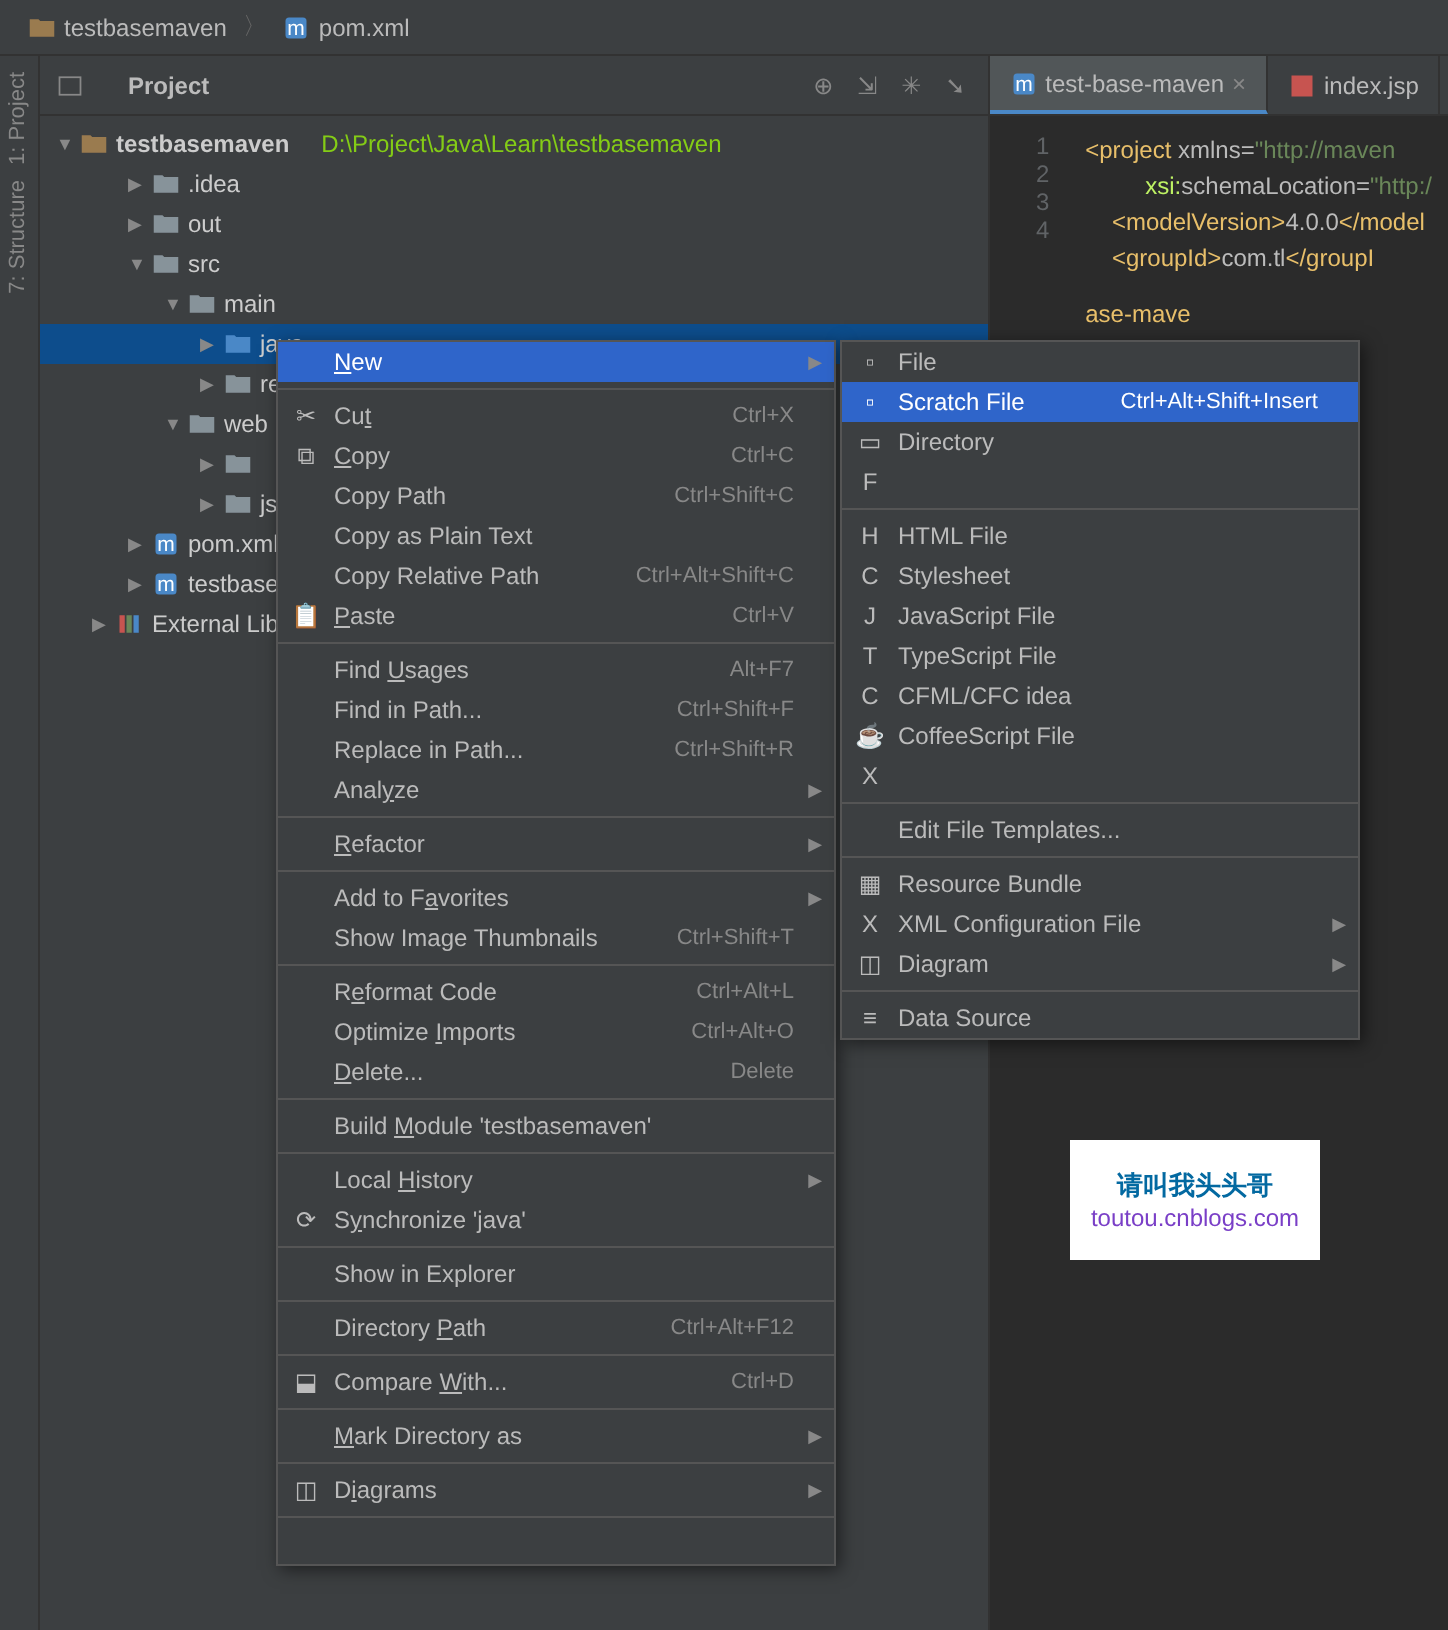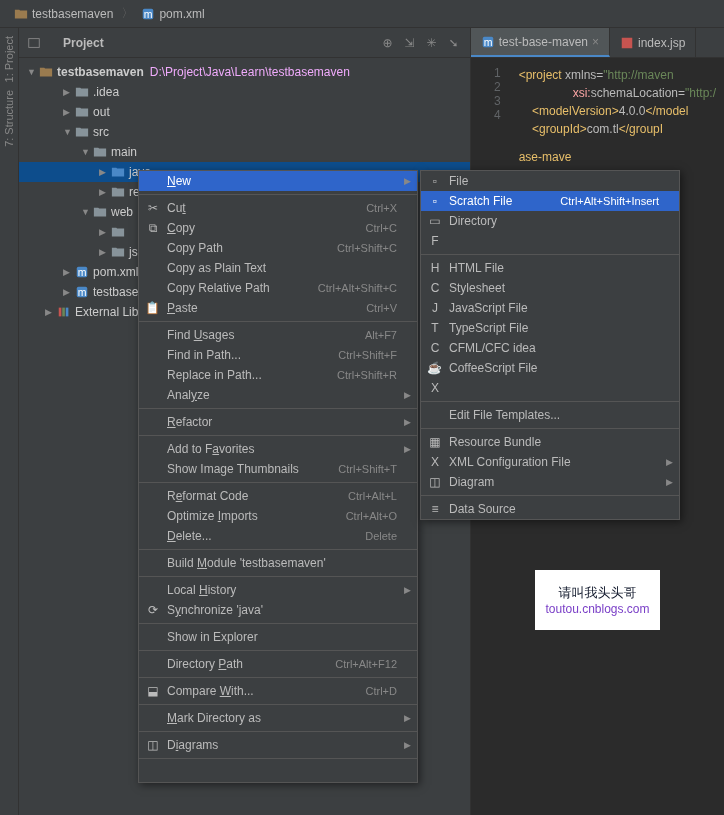--- a/index.html
+++ b/index.html
@@ -19,50 +19,50 @@
 .project-header .title { flex: 1; color: #bbb; font-weight: bold; }
 .header-icons { display: flex; gap: 6px; }
 .header-icon { width: 16px; height: 16px; color: #888; cursor: pointer; display: flex; align-items: center; justify-content: center; }
 
 .tree { padding: 4px 0; }
 .tree-row { display: flex; align-items: center; height: 20px; padding-left: 8px; color: #bbb; cursor: pointer; }
 .tree-row.selected { background: #0d4d8c; }
 .arrow { width: 10px; display: inline-block; color: #888; margin-right: 2px; font-size: 9px; }
 .folder-icon { width: 14px; height: 14px; margin-right: 4px; }
 .item-label { color: #ccc; }
-.item-path { color: #f0abfc; margin-left: 6px; }
+.item-path { color: #84cc16; margin-left: 16px; }
 
 .editor-area { flex: 1; background: #2b2b2b; border-left: 1px solid #323232; display: flex; flex-direction: column; }
 .editor-tabs { display: flex; background: #3c3f41; border-bottom: 1px solid #323232; height: 30px; }
 .editor-tab { display: flex; align-items: center; padding: 0 10px; gap: 4px; border-right: 1px solid #323232; color: #bbb; cursor: pointer; }
 .editor-tab.active { background: #515658; border-bottom: 2px solid #4a88c7; }
 .editor-content { padding: 8px; font-family: 'Consolas', monospace; font-size: 12px; position: relative; }
 .gutter { position: absolute; left: 0; top: 8px; width: 30px; text-align: right; color: #606366; }
 .code-lines { margin-left: 40px; }
 .code-line { white-space: pre; line-height: 18px; }
 .tag { color: #e8bf6a; }
 .attr { color: #bababa; }
 .string { color: #6a8759; }
-.ns { color: #fca5a5; margin-left: 24px; }
+.ns { color: #bef264; }
 
 .context-menu { position: absolute; background: #3c3f41; border: 1px solid #555; box-shadow: 2px 2px 8px rgba(0,0,0,0.5); z-index: 100; }
 .menu1 { left: 138px; top: 170px; width: 280px; }
 .menu2 { left: 420px; top: 170px; width: 260px; }
 .menu-item { display: flex; align-items: center; height: 20px; padding: 0 20px 0 28px; color: #bbb; cursor: pointer; position: relative; }
 .menu-item:hover, .menu-item.highlighted { background: #2f65ca; color: #fff; }
 .menu-item.highlighted .shortcut { color: #fff; }
 .menu-sep { height: 1px; background: #555; margin: 3px 0; }
 .menu-label { flex: 1; }
 .shortcut { color: #888; font-size: 11px; }
 .menu-arrow { position: absolute; right: 6px; color: #888; font-size: 9px; }
 .menu-icon { position: absolute; left: 6px; width: 16px; height: 16px; display: flex; align-items: center; justify-content: center; }
 .underline { text-decoration: underline; }
 
 .watermark { position: absolute; left: 535px; top: 570px; width: 125px; height: 60px; background: #fff; display: flex; flex-direction: column; align-items: center; justify-content: center; }
-.watermark .line1 { color: #0f172a; font-weight: normal; font-size: 13px; }
+.watermark .line1 { color: #0369a1; font-weight: bold; font-size: 13px; }
 .watermark .line2 { color: #7a3fc7; font-size: 12px; }
 
 svg.folder { fill: #9a7b4f; }
 svg.module { fill: #4a88c7; }
 </style>
 </head>
 <body>
 
 <div class="topbar">
   <div class="breadcrumb-item">

